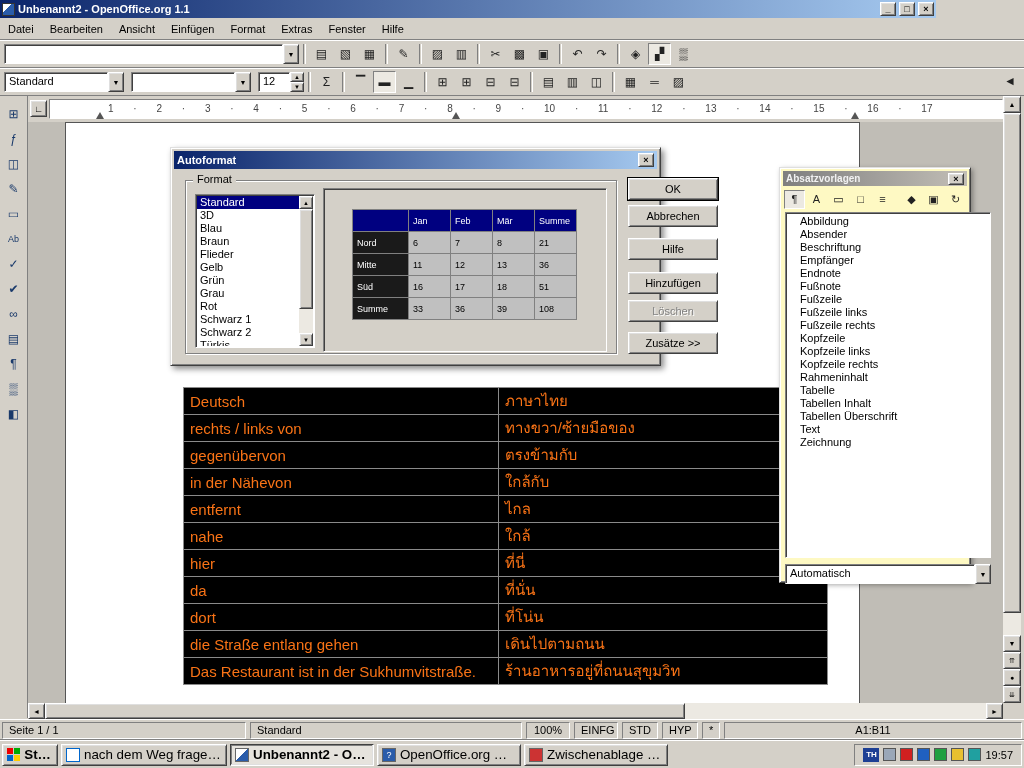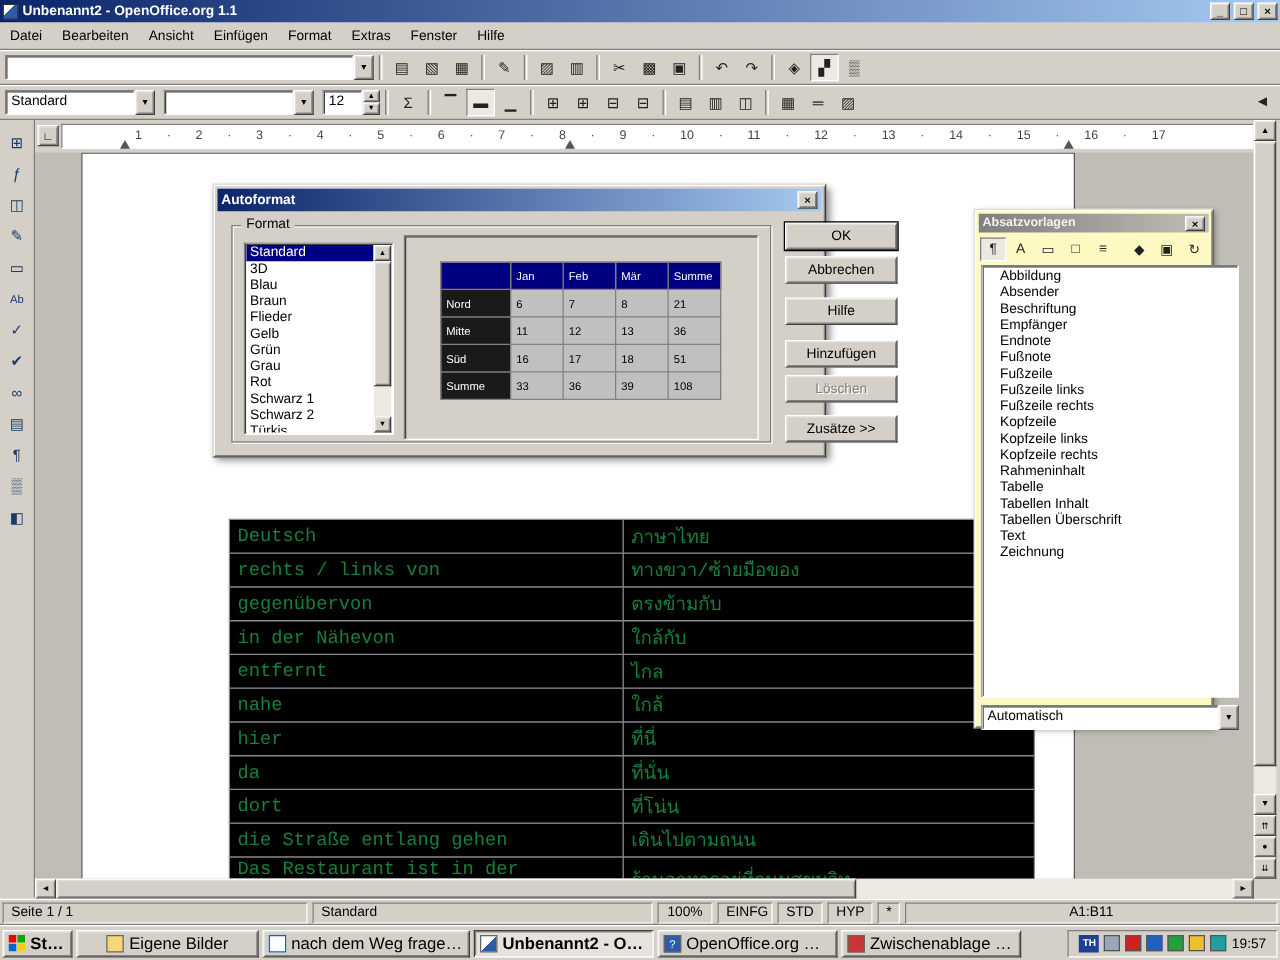--- a/index.html
+++ b/index.html
@@ -7,21 +7,21 @@
   body { font-family:"Liberation Sans", sans-serif; font-size:11px; color:#000; background:#d4d0c8; }
   .screen { position:relative; width:1024px; height:768px; background:#d4d0c8; overflow:hidden; }
   .abs { position:absolute; }
   .btn3 { background:#d4d0c8; border:1px solid; border-color:#fff #404040 #404040 #fff;
           box-shadow: inset 1px 1px 0 #dfdfdf, inset -1px -1px 0 #808080;
           display:flex; align-items:center; justify-content:center; cursor:default; }
   .field { background:#fff; border:1px solid; border-color:#808080 #fff #fff #808080;
            box-shadow: inset 1px 1px 0 #404040; }
 
   
-  .titlebar { left:0; top:0; width:1024px; height:18px;
+  .titlebar { left:0; top:0; width:936px; height:18px;
               background:linear-gradient(90deg,#0a246a,#a6caf0);
               display:flex; align-items:center; color:#fff; font-weight:bold; padding:0 2px; gap:3px; }
   .appicon { width:13px; height:13px; background:linear-gradient(135deg,#fff 40%,#2a5caa 40%); border:1px solid #333; }
   .t-title { flex:1; white-space:nowrap; overflow:hidden; }
   .wbtn { width:16px; height:14px; font-size:9px; font-weight:bold; color:#000; }
 
   .menubar { left:0; top:18px; width:1024px; height:22px; display:flex; align-items:center;
              border-bottom:1px solid #808080; background:#d4d0c8; }
   .menu-item { padding:3px 8px; }
 
@@ -52,22 +52,22 @@
 
   
   .maintb { left:0; top:96px; width:28px; height:622px; background:#d4d0c8;
             border-right:1px solid #808080; display:flex; flex-direction:column; align-items:center; padding-top:6px; gap:2px; }
   .maintb .tbtn { width:24px; height:23px; font-size:12px; color:#1a3a6b; }
 
   
   .docarea { left:28px; top:122px; width:975px; height:581px; background:#c0bdb6; overflow:hidden; }
   .page { position:absolute; left:37px; top:0; width:795px; height:620px; background:#fff;
           border:1px solid #555; }
-  .doctable { position:absolute; left:117px; top:292px; border-collapse:collapse;
-              font-family:Liberation Mono, monospace; font-size:15px; color:#15803d; }
+  .doctable { position:absolute; left:117px; top:264px; border-collapse:collapse;
+              font-family:Liberation Sans, sans-serif; font-size:15px; color:#f97316; }
   .doctable td { background:#000; border:1px solid #8a8a8a; height:26px; padding:1px 6px; vertical-align:middle; }
   .doctable td.c0 { width:315px; }
   .doctable td.c1 { width:329px; }
 
   
   .vscroll { left:1003px; top:96px; width:18px; height:607px; background:#ece9e2; }
   .vscroll .sb { width:18px; height:17px; font-size:7px; position:absolute; left:0; }
   .vthumb { position:absolute; left:0; top:17px; width:18px; height:500px; }
   .hscroll { left:28px; top:703px; width:975px; height:16px; background:#ece9e2; display:flex; }
   .hscroll .sb { width:17px; height:16px; font-size:7px; }
@@ -458,24 +458,20 @@
   <div class="abs taskbar">
     <button class="task btn3" style="width:56px; font-weight:bold;">
       <span class="flag">
         <i style="background:#e00;"></i>
           <i style="background:#0a0;"></i>
           <i style="background:#06c;"></i>
           <i style="background:#fc0;"></i>
       </span>
       <span class="lbl">Start</span>
     </button>
-    <button class="task btn3" style="width:146px;">
-      <span class="ticon" style="background:#f7d57a;"></span>
-      <span class="lbl">Eigene Bilder</span>
-    </button>
     <button class="task btn3" style="width:166px;">
       <span class="ticon" style="background:#fff; border-color:#06c;"></span>
       <span class="lbl">nach dem Weg fragen ...</span>
     </button>
     <button class="task btn3 active" style="width:144px;">
       <span class="ticon" style="background:linear-gradient(135deg,#fff 50%,#2a5caa 50%);"></span>
       <span class="lbl">Unbenannt2 - OpenO...</span>
     </button>
     <button class="task btn3" style="width:144px;">
       <span class="ticon" style="background:#2a5caa; color:#fff; font-size:9px; text-align:center; line-height:12px;">?</span>

